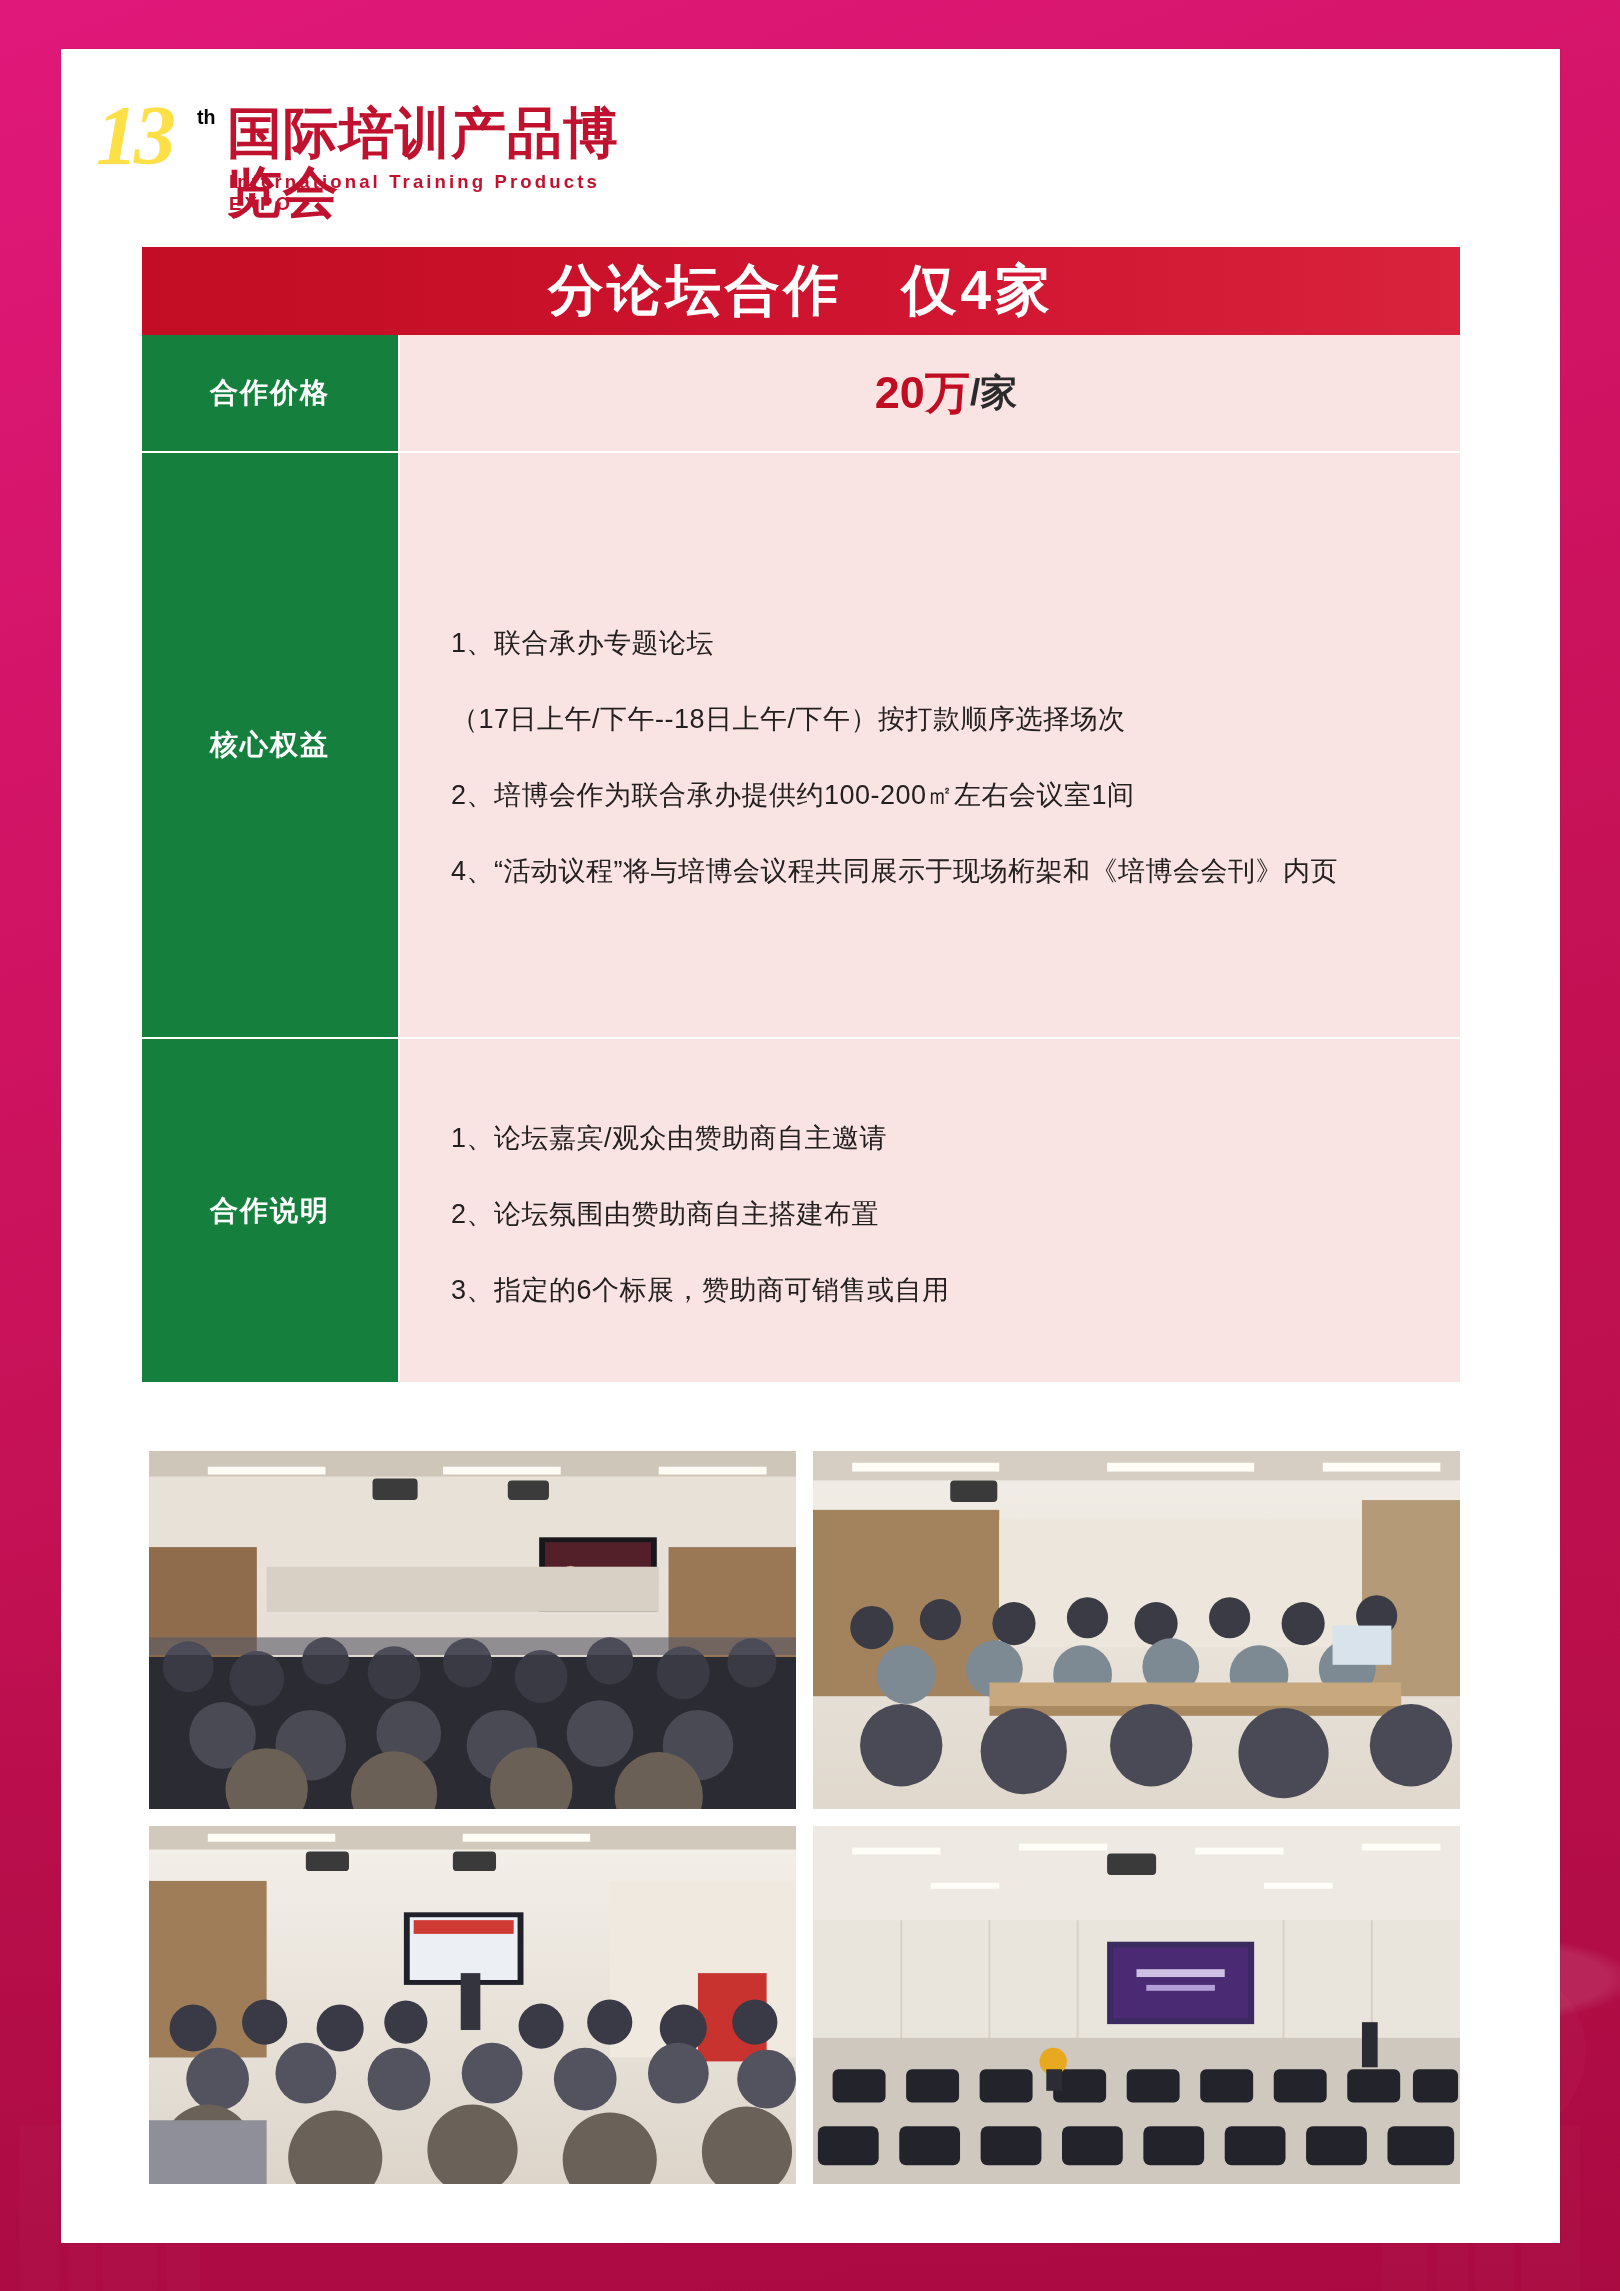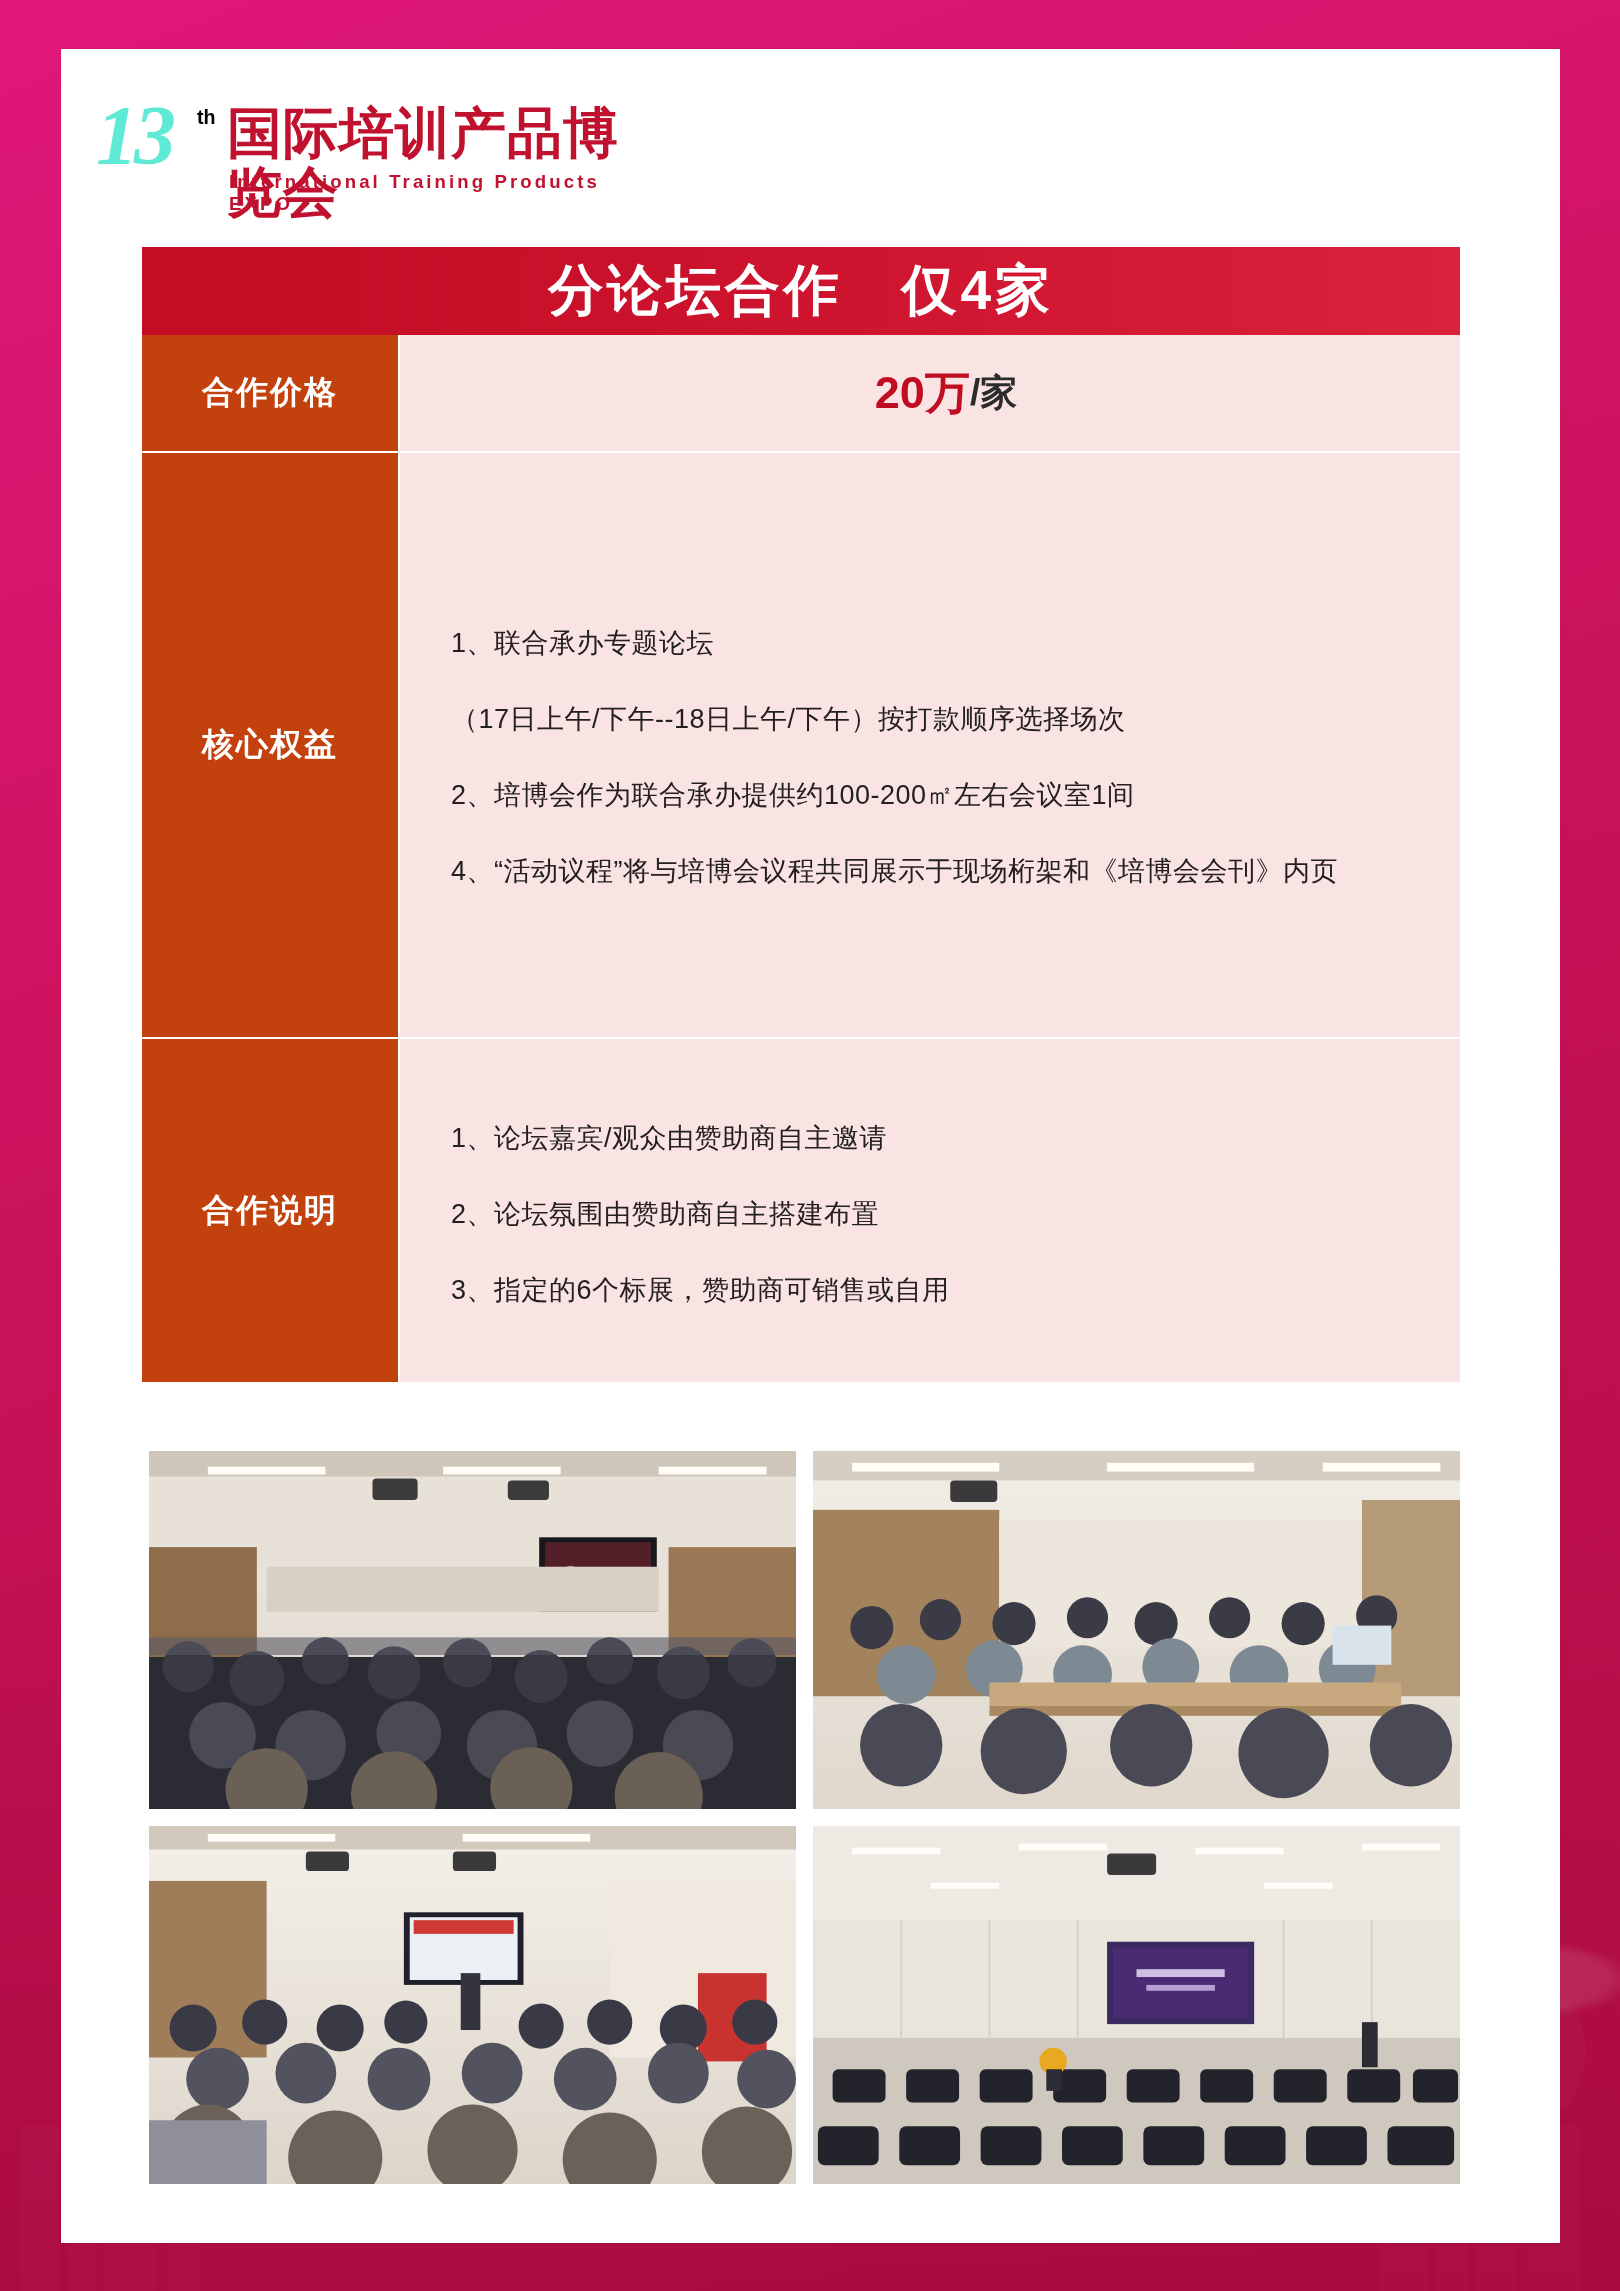--- a/index.html
+++ b/index.html
@@ -60,21 +60,21 @@
     height: 108px;
   }
   .logo-13 {
     position: absolute;
     left: 0; top: -3.9px;
     font-family: "Liberation Serif", serif;
     font-weight: bold;
     font-style: italic;
     font-size: 84px;
     line-height: 84px;
-    color: #5eead4;
+    color: #fde047;
     letter-spacing: -3.9px;
   }
   .logo-th {
     position: absolute;
     left: 101px;
     top: 7.8px;
     font-size: 19.6px;
     font-weight: bold;
     color: #000000;
   }
@@ -122,23 +122,23 @@
   .row {
     display: flex;
     align-items: stretch;
     border-bottom: 2px solid #ffffff;
   }
   .row:last-child { border-bottom: none; }
 
   .lbl {
     width: 256px;
     flex: none;
-    background: #c2410c;
+    background: #15803d;
     color: #fff;
-    font-size: 32px;
+    font-size: 28px;
     font-weight: bold;
     letter-spacing: 2px;
     display: flex;
     align-items: center;
     justify-content: center;
     border-right: 2px solid #ffffff;
   }
   .val {
     flex: 1;
     background: #fae3e3;

